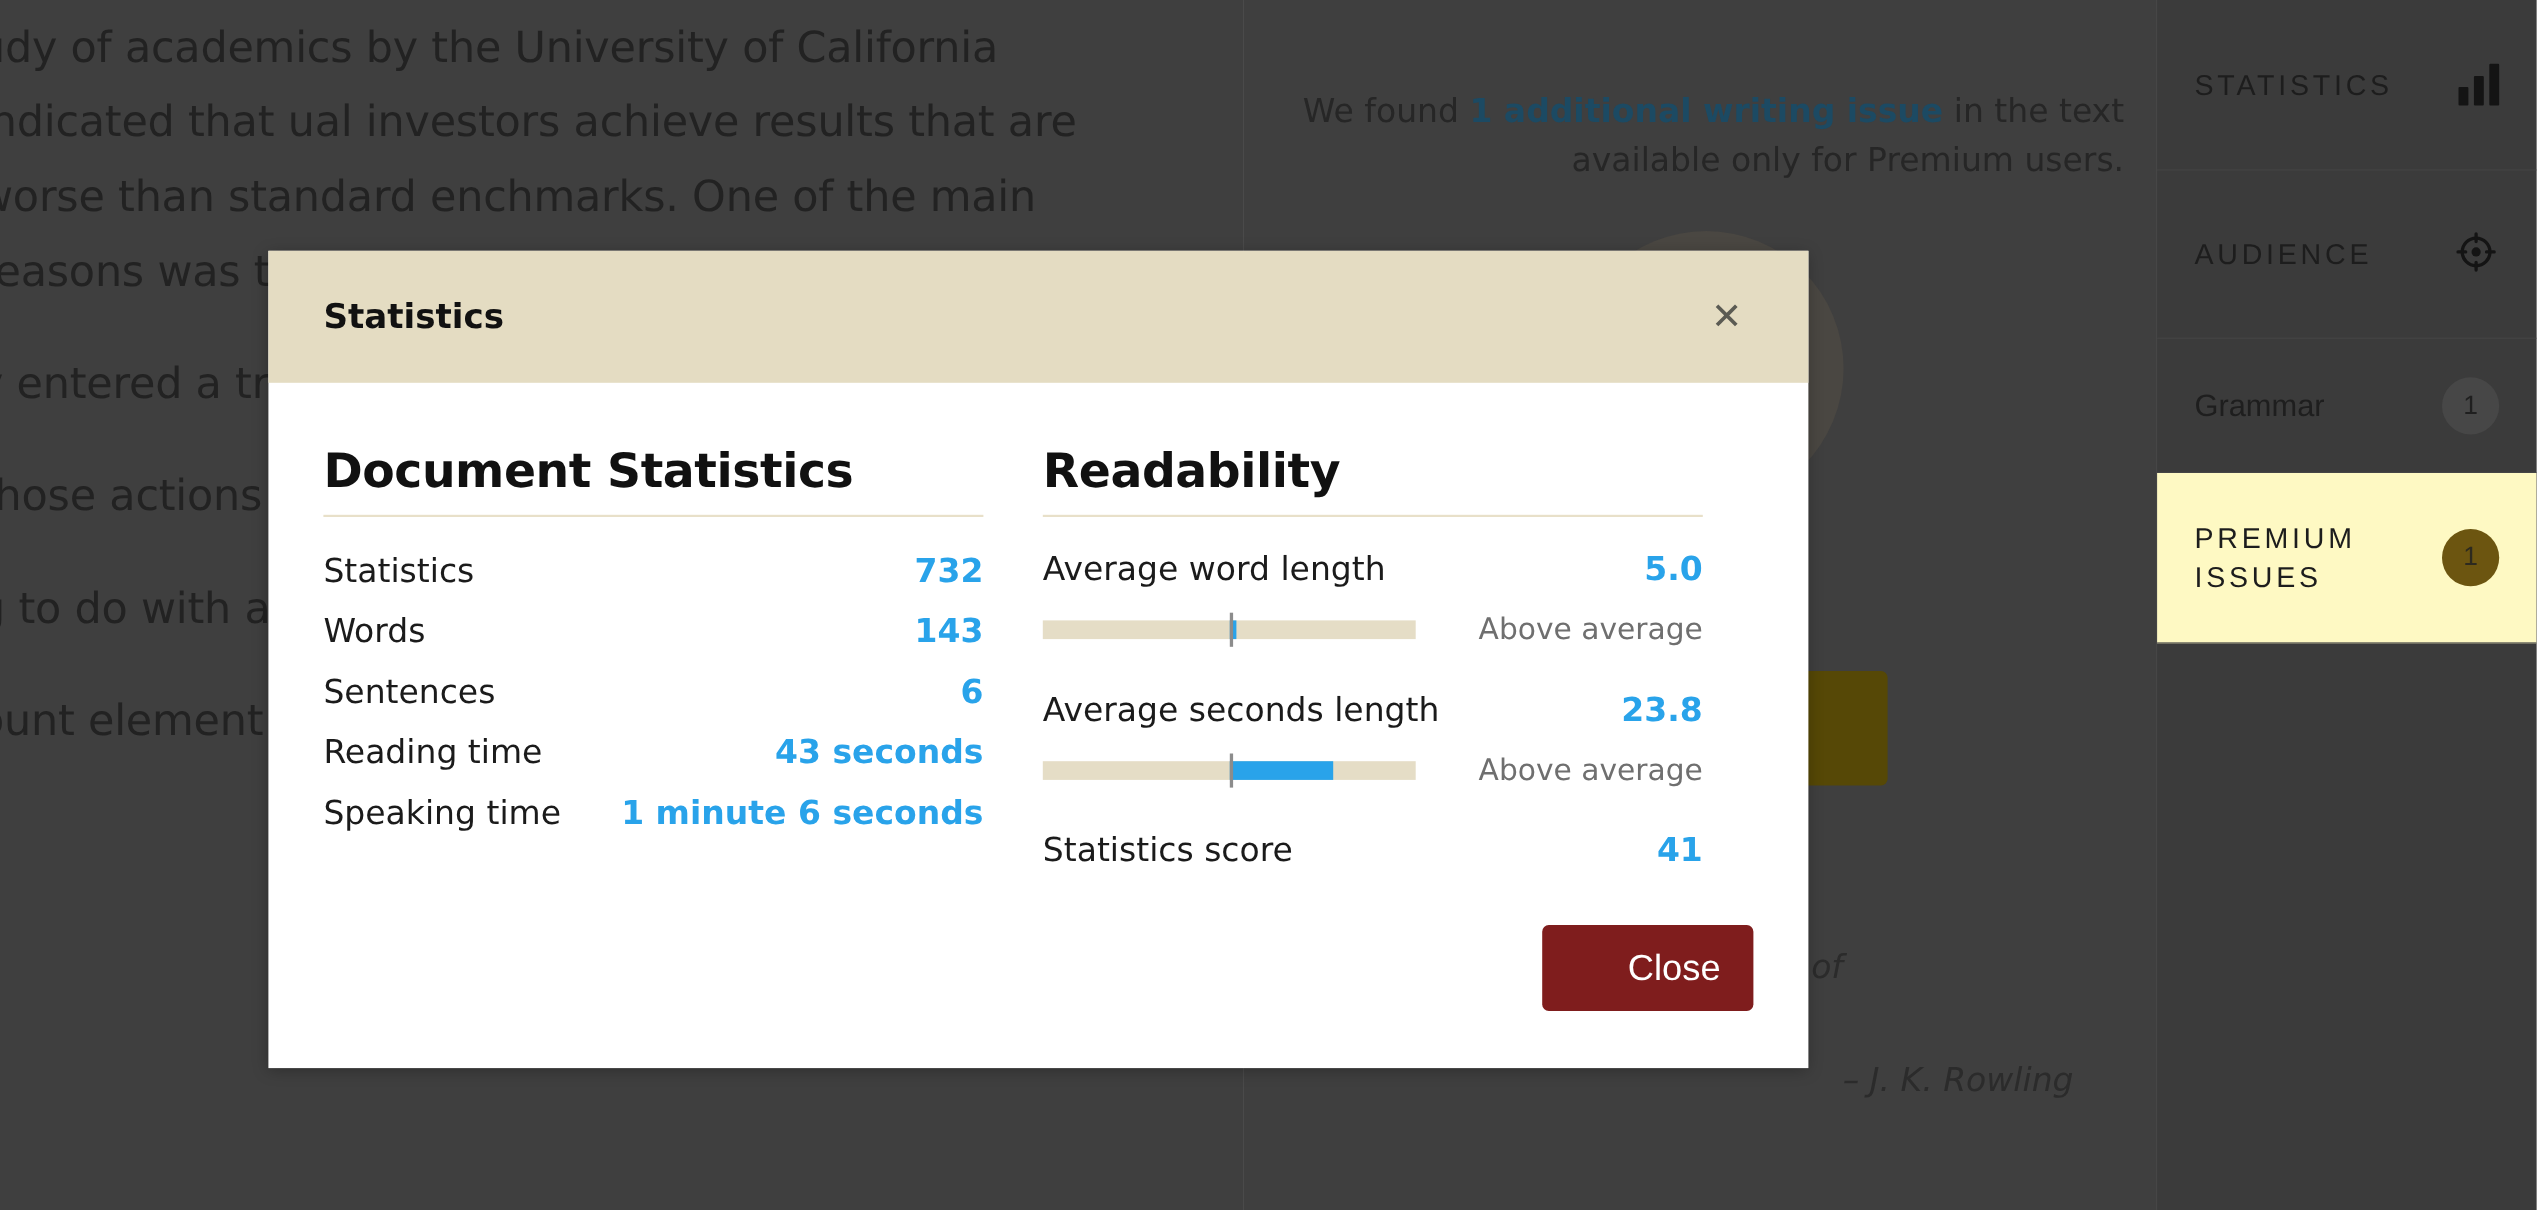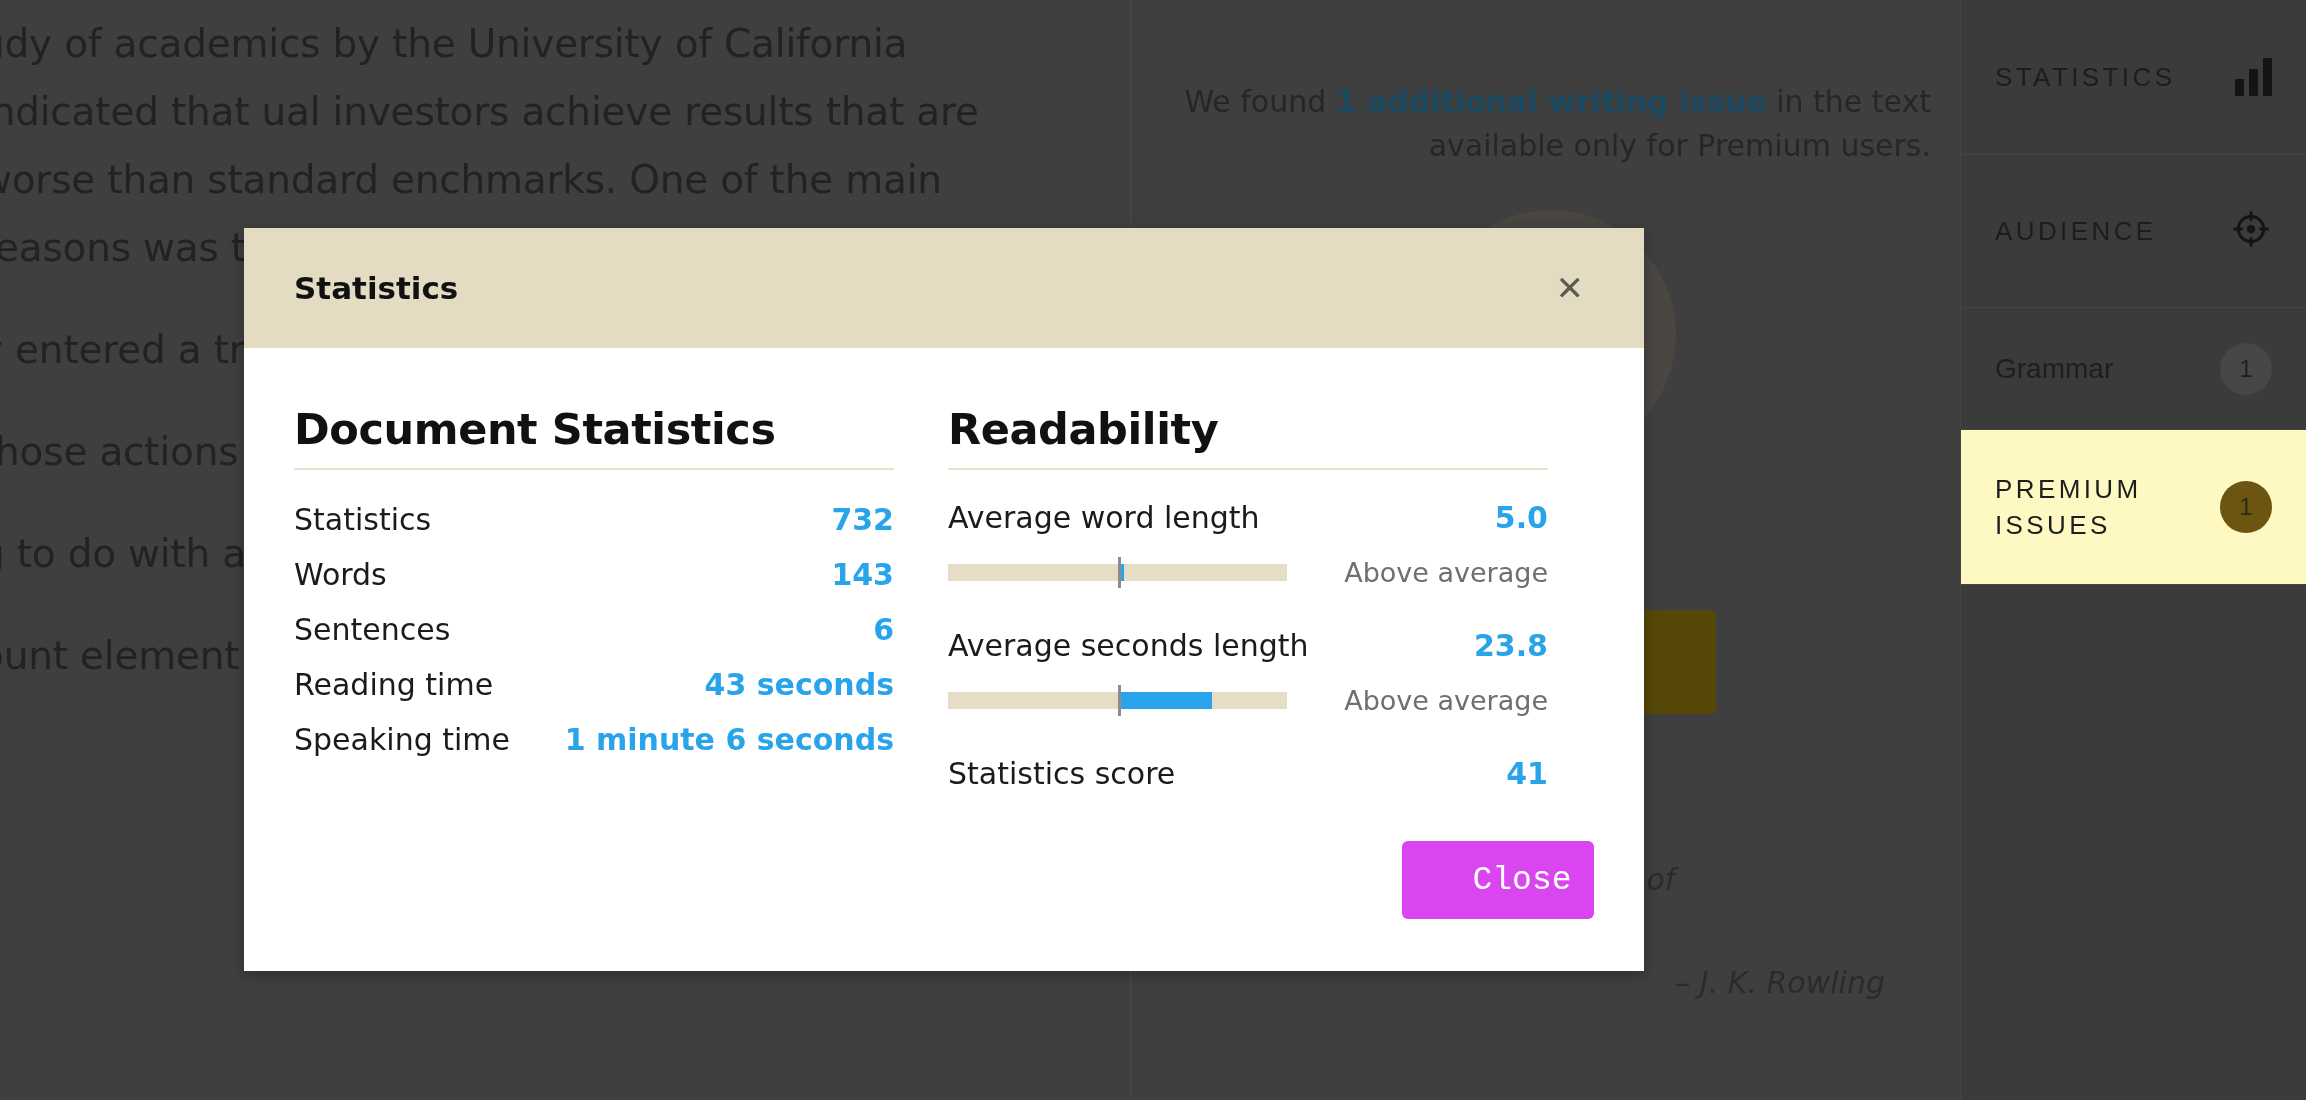--- a/index.html
+++ b/index.html
@@ -310,29 +310,29 @@
     width: 600px;
     font-family: "DejaVu Sans", sans-serif;
   }
 
   .modal-footer {
     display: flex;
     justify-content: flex-end;
     padding: 40px 50px 52px 50px;
   }
   .close-btn {
-    background: #d946ef;
+    background: #7f1d1d;
     color: #ffffff;
     border: none;
     border-radius: 6px;
     width: 192px;
     height: 78px;
     font-size: 33px;
     cursor: pointer;
-    font-family: Liberation Mono, monospace;
+    font-family: Liberation Sans, sans-serif;
     padding-left: 48px;
   }
 </style>
 </head>
 <body>
 
 <div id="app">
 
   <div class="page-behind">
 

